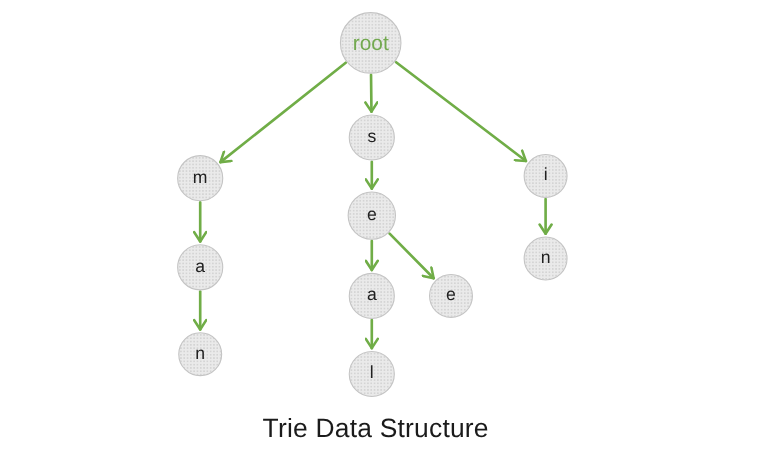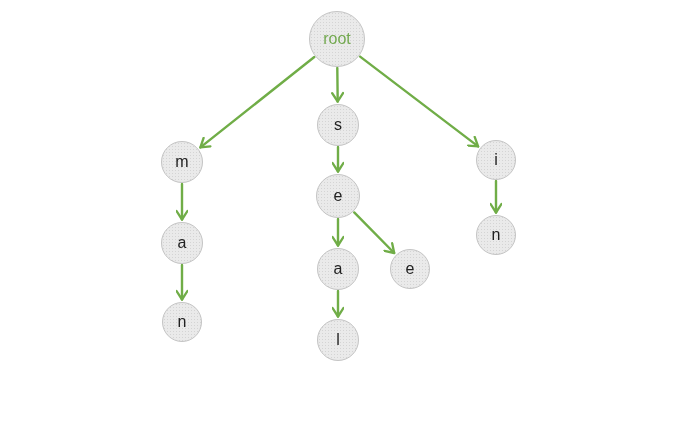--- a/index.html
+++ b/index.html
@@ -39,21 +39,21 @@
     background-image: radial-gradient(var(--node-dot, #d6d6d6) 0.7px, transparent 0.9px);
     background-size: 3px 3px;
     display: flex;
     align-items: center;
     justify-content: center;
     font-size: 16px;
     color: var(--node-label, #222222);
     line-height: 1;
   }
   .node.root {
-    font-size: 16px;
+    font-size: 19px;
     color: var(--root-label, #70AD47);
   }
   .diagram-title {
     position: absolute;
     left: 0;
     top: 376px;
     width: 683px;
     text-align: center;
     font-size: 24px;
     color: var(--title, #1b1b1b);
@@ -113,13 +113,14 @@
         <span>e</span>
       </div>
       <div class="node" style="left: 162px; top: 302px; height: 40px; width: 40px;">
         <span>n</span>
       </div>
       <div class="node" style="left: 317px; top: 319px; height: 42px; width: 42px;">
         <span>l</span>
       </div>
     </div>
 
+  <div class="diagram-title">Trie Data Structure</div>
 </div>
 
 </body></html>

